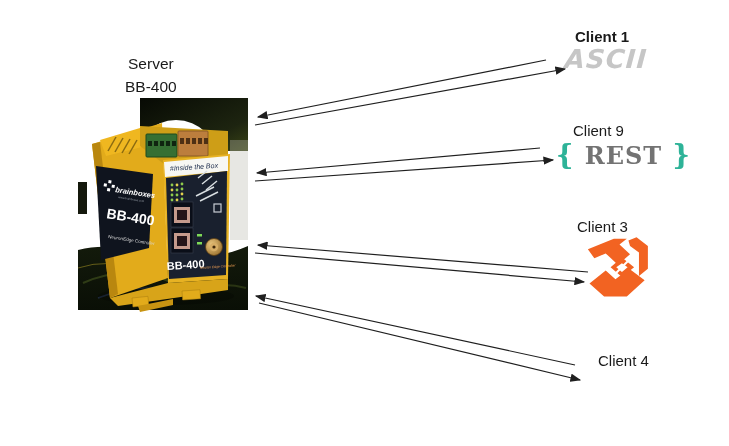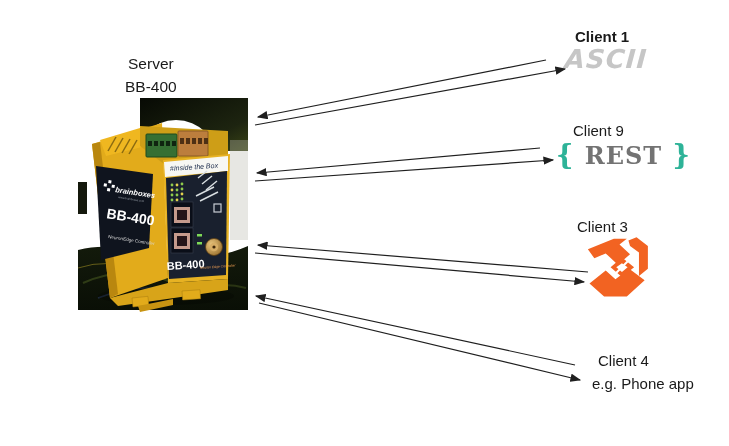--- a/index.html
+++ b/index.html
@@ -204,15 +204,14 @@
     <g fill="#f26322" fill-rule="evenodd">
       <path d="M6,16 L38,3 L54,3 L45,10 L58,22 L43,35 L28,21 L14,27 Z"></path>
       <path d="M56,5 L66,1 L80,12 L80,40 L69,49 L69,20 L58,12 Z"></path>
       <path d="M48,26 L63,38 L48,50 L34,38 Z M48,33 L55,38 L48,44 L41,38 Z"></path>
       <path d="M8,58 L28,42 L40,53 L57,40 L76,54 L54,74 L26,74 Z"></path>
     </g>
     <line x1="58" y1="28" x2="38" y2="48" stroke="#ffffff" stroke-width="2.5"></line>
   </svg>
 
   <div class="abs c-label client4-label">Client 4</div>
-  <div class="abs client4-sublabel">e.g. Phone app</div>
 
 </div>
 
 </body></html>

